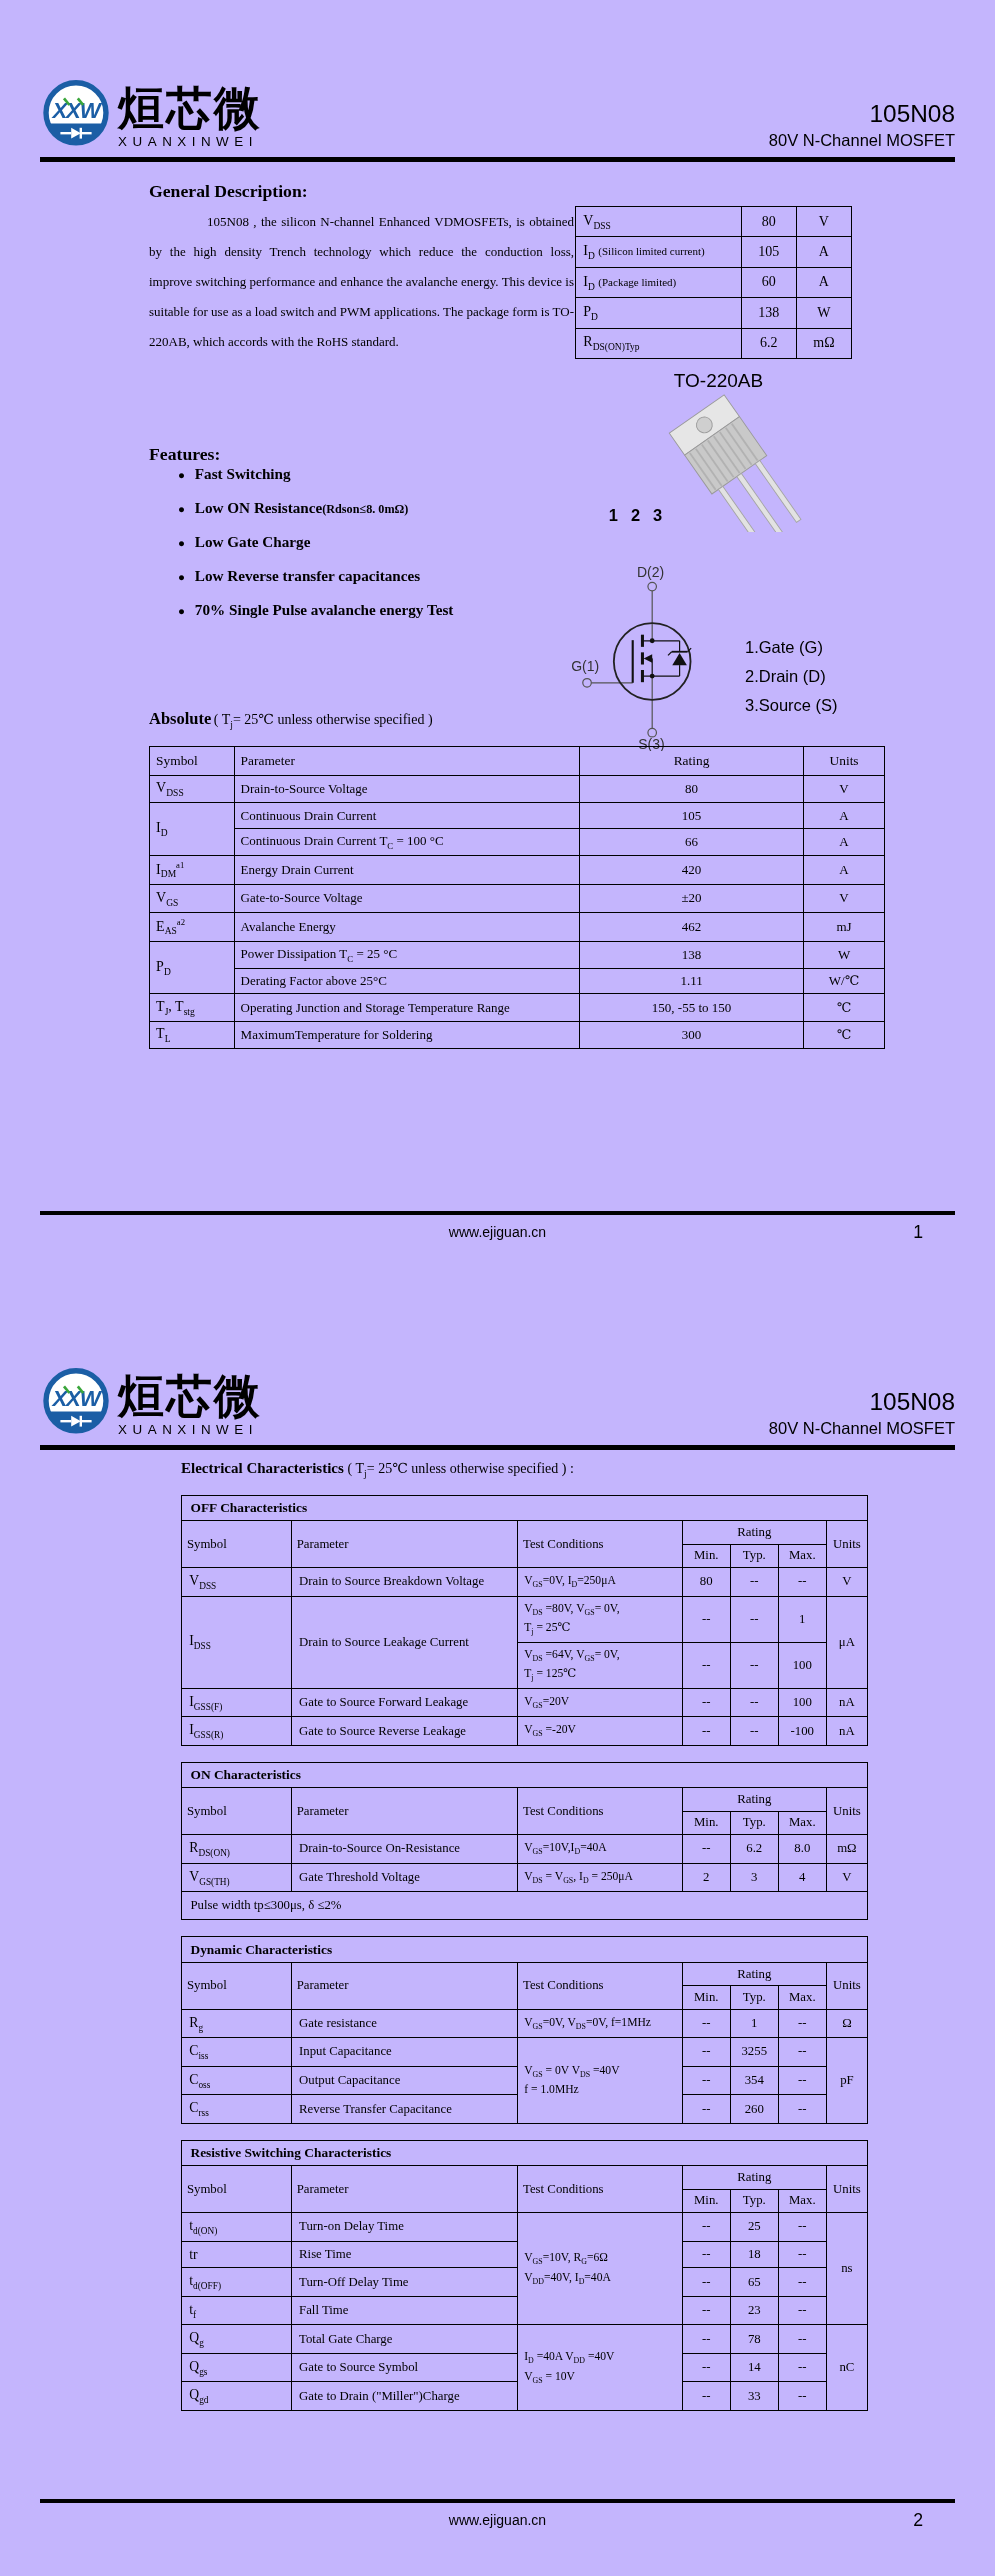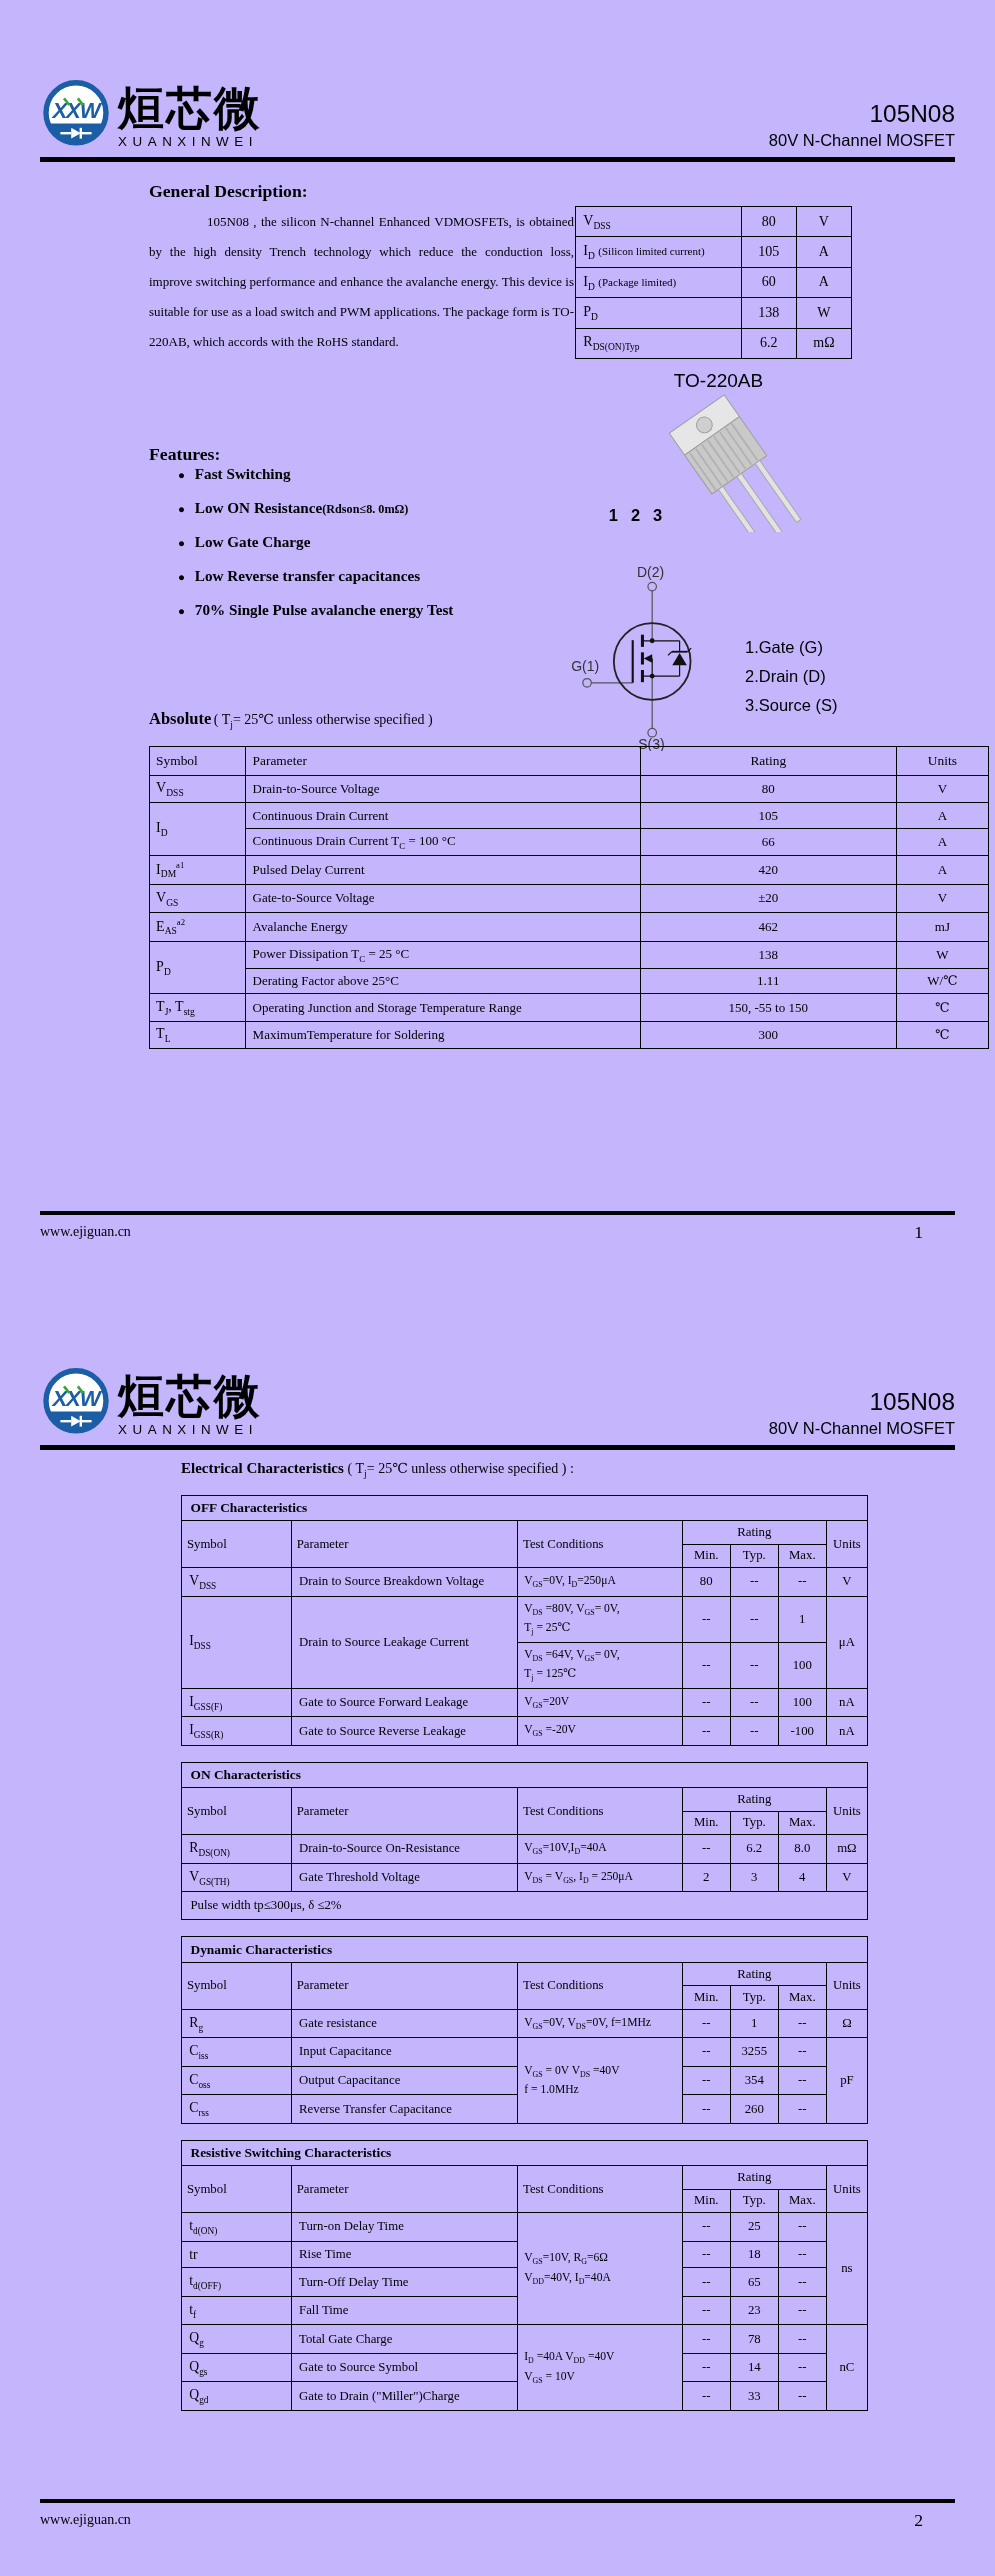--- a/index.html
+++ b/index.html
@@ -15,22 +15,22 @@
        font-family:"DejaVu Sans","Liberation Sans",sans-serif;}
   .en{font-size:13.4px;letter-spacing:5.5px;margin-top:1.2px;font-family:"Liberation Sans","DejaVu Sans",sans-serif;}
   .titles{text-align:right;font-family:"Liberation Sans","DejaVu Sans",sans-serif;}
   .pn{font-size:24.4px;line-height:1.1;}
   .subt{font-size:16.5px;margin-top:3px;}
   .rule{height:4.9px;background:#000;margin-top:7.3px;}
 
   
   .foot{position:absolute;left:40px;right:40px;bottom:48px;}
   .foot-rule{height:4.3px;background:#000;}
-  .foot-line{position:relative;margin-top:9.1px;
-             font-family:Liberation Serif, serif;font-size:14px;}
+  .foot-line{position:relative;text-align:center;margin-top:9.1px;
+             font-family:Liberation Sans, sans-serif;font-size:14px;}
   .pageno{position:absolute;right:32px;top:-2.4px;font-size:17.7px;}
 
   
   .blk{position:absolute;}
   .sec-h{font-size:17.7px;font-weight:bold;}
   .sub-note{font-size:14px;font-weight:normal;}
   #gd{left:149px;top:181px;width:425px;}
   #gd .body{font-size:13px;line-height:30px;text-align:justify;text-indent:58px;margin-top:4.9px;}
   #feat{left:149px;top:444px;width:425px;}
   .feat-item{display:flex;align-items:baseline;height:34px;font-size:15.2px;font-weight:bold;}
@@ -45,21 +45,21 @@
   .sum-table .val,.sum-table .unit{text-align:center;width:20%;}
   .pnote{font-size:11px;}
 
   #pkg-label{left:575px;top:370px;width:287px;text-align:center;
     font-family:"Liberation Sans","DejaVu Sans",sans-serif;font-size:19px;}
   #pkg-svg{left:579px;top:392px;}
   #pind{left:570px;top:561px;}
   #legend{left:745px;top:633px;font-family:"Liberation Sans","DejaVu Sans",sans-serif;
           font-size:16.5px;line-height:29px;}
 
-  #abs{left:149px;top:709px;width:840px;}
+  #abs{left:149px;top:709px;width:736px;}
   .abs-table{border-collapse:collapse;width:100%;margin-top:16px;border:1.8px solid #000;}
   .abs-table th,.abs-table td{border:1.2px solid #000;font-weight:normal;}
   .abs-table th{font-size:13.4px;padding:6.1px;text-align:left;}
   .abs-table th.ctr{text-align:center;}
   .abs-table td{font-size:13px;padding:4.3px 6.1px;}
   .abs-table td.sym{font-size:14px;}
   .ctr{text-align:center;}
   sub{font-size:68%;}
   sup{font-size:62%;}
 
@@ -284,21 +284,21 @@
         <td class="ctr">105</td>
         <td class="ctr">A</td>
       </tr>
       <tr>
         <td>Continuous Drain Current T<sub>C</sub> = 100 °C</td>
         <td class="ctr">66</td>
         <td class="ctr">A</td>
       </tr>
       <tr>
         <td class="sym">I<sub>DM</sub><sup>a1</sup></td>
-        <td>Pulsed Delay Current</td>
+        <td>Energy Drain Current</td>
         <td class="ctr">420</td>
         <td class="ctr">A</td>
       </tr>
       <tr>
         <td class="sym">V<sub>GS</sub></td>
         <td>Gate-to-Source Voltage</td>
         <td class="ctr">±20</td>
         <td class="ctr">V</td>
       </tr>
       <tr>

